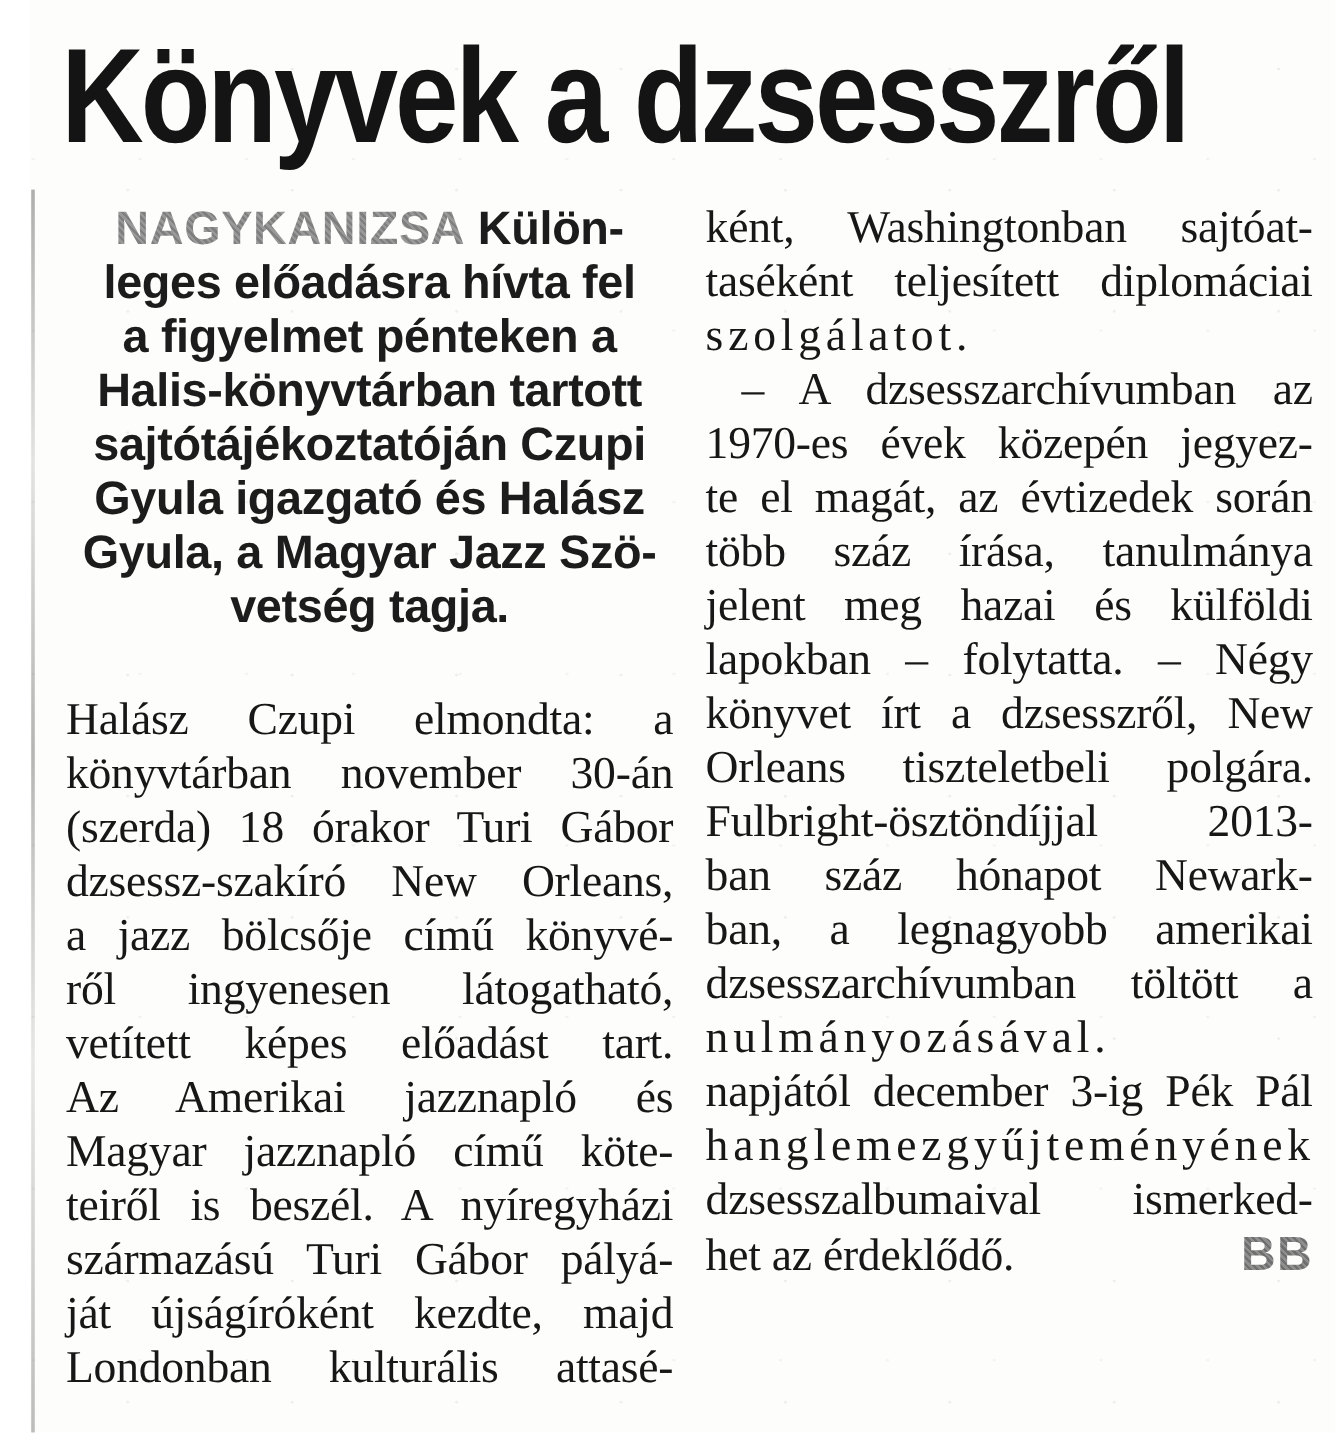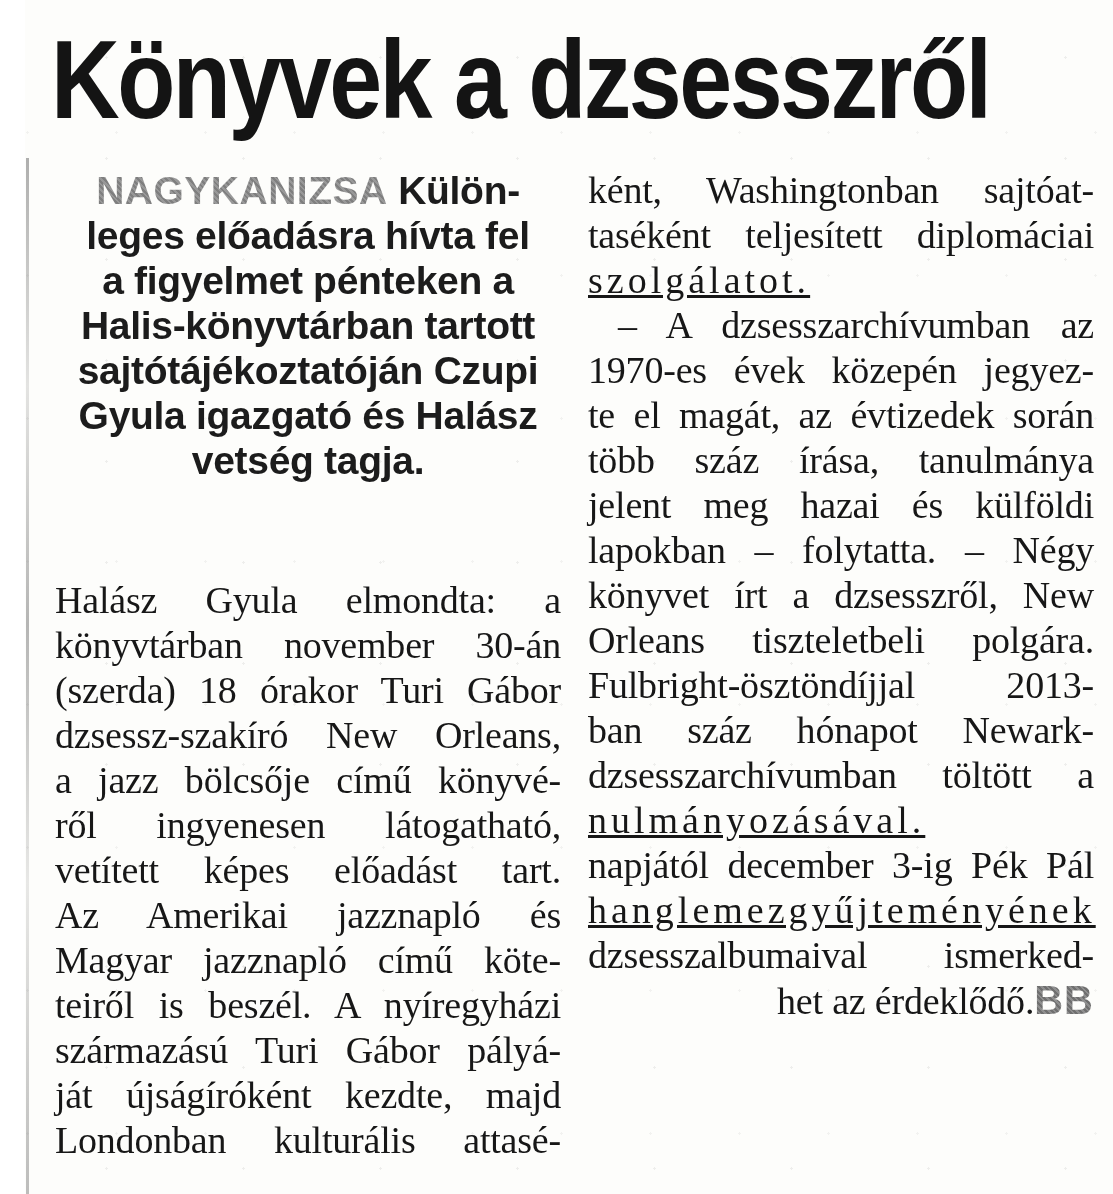--- a/index.html
+++ b/index.html
@@ -58,22 +58,22 @@
     position:absolute;width:506px;
     font:400 38px/45px "Liberation Serif", serif;
     color:#171717;
     letter-spacing:-.2px;
   }
   .col-left{left:30px;top:578px;}
   .col-right{left:563px;top:168px;}
   .line{text-align:justify;text-align-last:justify;}
   .line.endp{text-align-last:left;}
   .line.indent{text-indent:30px;}
-  .line.spread{letter-spacing:4px;text-decoration:underline;}
-  .line.with-byline{display:flex;justify-content:flex-end;align-items:baseline;text-align-last:auto;}
+  .line.spread{letter-spacing:4px;}
+  .line.with-byline{display:flex;justify-content:space-between;align-items:baseline;text-align-last:auto;}
   .byline{
     font:800 40px/45px "Liberation Sans", sans-serif;
     letter-spacing:1px;
     background-image:repeating-linear-gradient(45deg, #6f6f6f 0 2px, #8e8e8e 2px 4px);
     -webkit-background-clip:text;background-clip:text;
     color:transparent;
   }
 </style>
 </head>
 <body>
@@ -84,25 +84,26 @@
 
   <h1 class="headline">Könyvek a dzsesszről</h1>
 
   <div class="lead" id="lead-block">
       <div class="lead-line"><span class="tag">NAGYKANIZSA</span> Külön-</div>
       <div class="lead-line">leges előadásra hívta fel</div>
       <div class="lead-line">a figyelmet pénteken a</div>
       <div class="lead-line">Halis-könyvtárban tartott</div>
       <div class="lead-line">sajtótájékoztatóján Czupi</div>
       <div class="lead-line">Gyula igazgató és Halász</div>
+      <div class="lead-line">Gyula, a Magyar Jazz Szö-</div>
       <div class="lead-line">vetség tagja.</div>
     </div>
 
   <div class="col col-left" id="col-left">
-      <div class="line">Halász Gyula elmondta: a</div>
+      <div class="line">Halász Czupi elmondta: a</div>
       <div class="line">könyvtárban november 30-án</div>
       <div class="line">(szerda) 18 órakor Turi Gábor</div>
       <div class="line">dzsessz-szakíró New Orleans,</div>
       <div class="line">a jazz bölcsője című könyvé-</div>
       <div class="line">ről ingyenesen látogatható,</div>
       <div class="line">vetített képes előadást tart.</div>
       <div class="line">Az Amerikai jazznapló és</div>
       <div class="line">Magyar jazznapló című köte-</div>
       <div class="line">teiről is beszél. A nyíregyházi</div>
       <div class="line">származású Turi Gábor pályá-</div>
@@ -116,20 +117,21 @@
       <div class="line indent">– A dzsesszarchívumban az</div>
       <div class="line">1970-es évek közepén jegyez-</div>
       <div class="line">te el magát, az évtizedek során</div>
       <div class="line">több száz írása, tanulmánya</div>
       <div class="line">jelent meg hazai és külföldi</div>
       <div class="line">lapokban – folytatta. – Négy</div>
       <div class="line">könyvet írt a dzsesszről, New</div>
       <div class="line">Orleans tiszteletbeli polgára.</div>
       <div class="line">Fulbright-ösztöndíjjal 2013-</div>
       <div class="line">ban száz hónapot Newark-</div>
+      <div class="line">ban, a legnagyobb amerikai</div>
       <div class="line">dzsesszarchívumban töltött a</div>
       <div class="line endp spread">nulmányozásával.</div>
       <div class="line">napjától december 3-ig Pék Pál</div>
       <div class="line spread">hanglemezgyűjteményének</div>
       <div class="line">dzsesszalbumaival ismerked-</div>
       <div class="line endp with-byline">
         <span>het az érdeklődő.</span>
         <span class="byline">BB</span>
       </div>
     </div>

